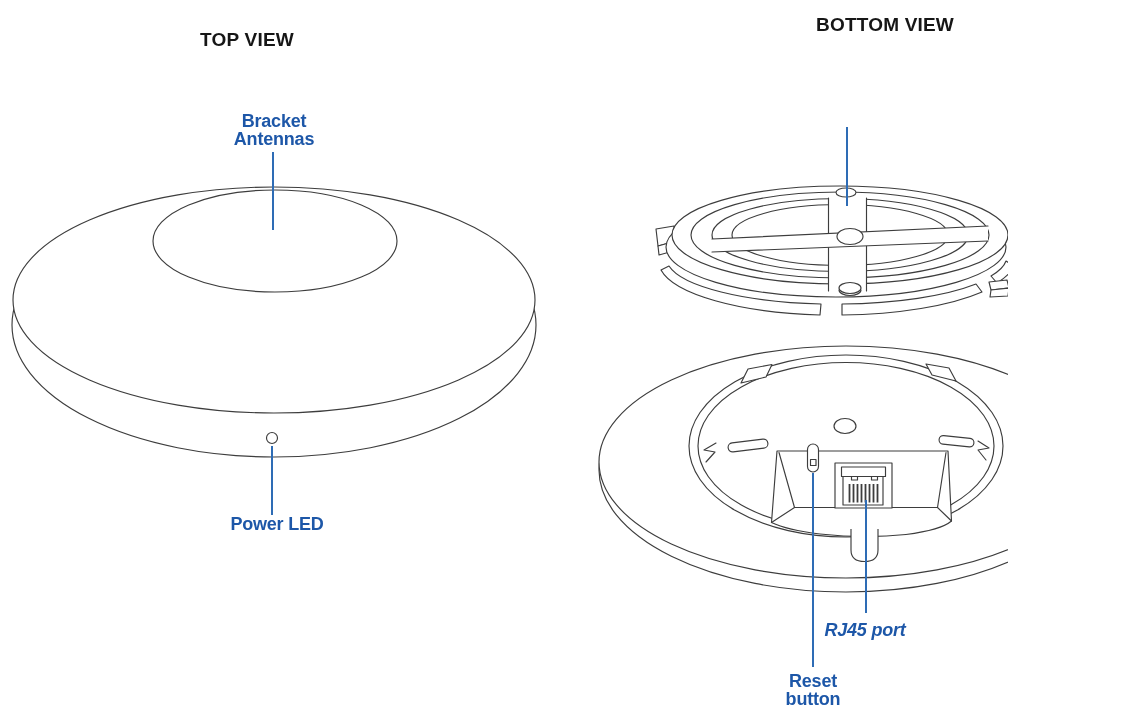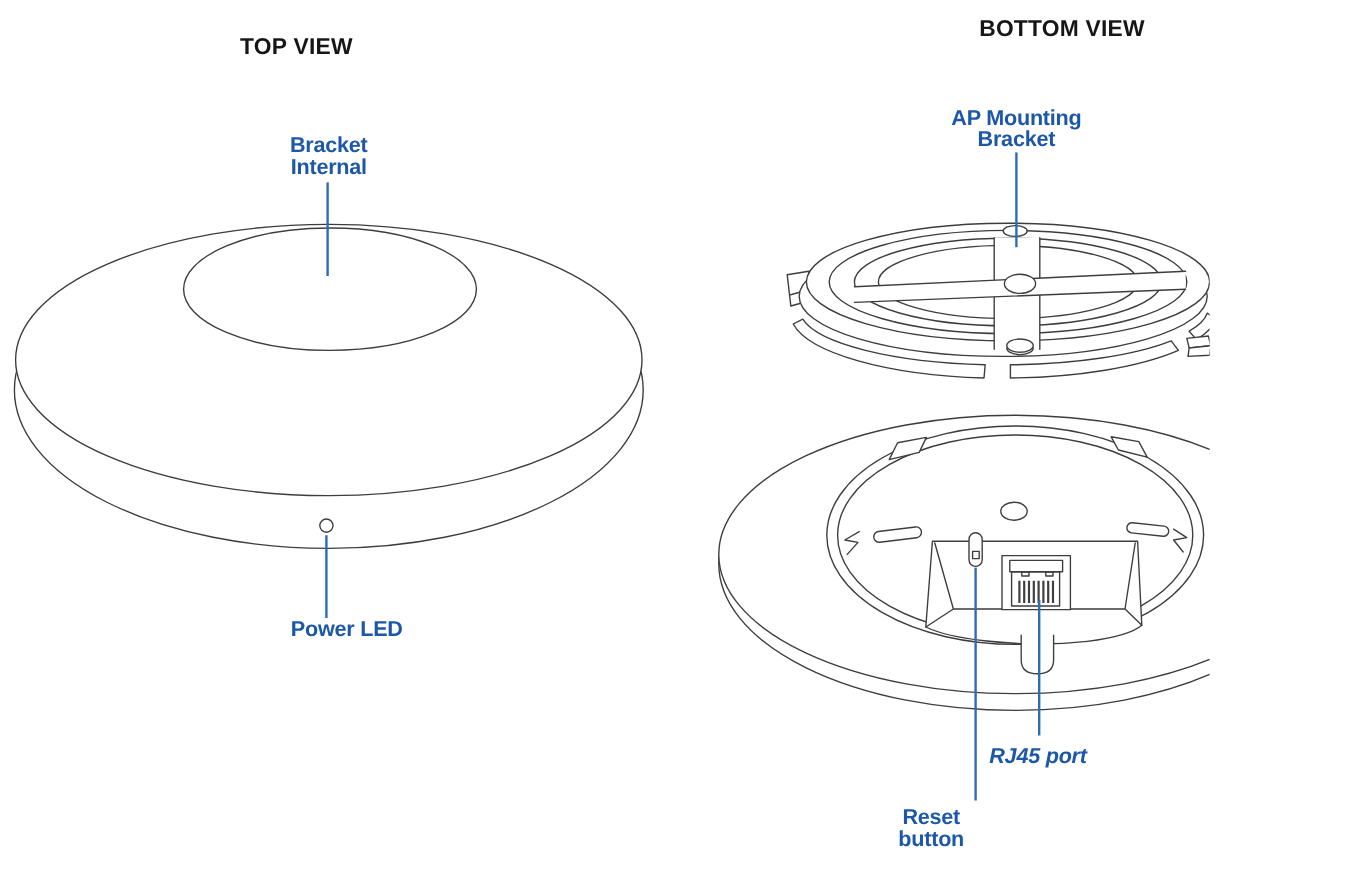--- a/index.html
+++ b/index.html
@@ -136,30 +136,26 @@
       <line class="leader" x1="813" y1="473" x2="813" y2="667"></line>
     </g>
   </svg>
 
   <div class="heading" style="left:247px;top:30px;">TOP VIEW</div>
 
   <div class="heading" style="left:861px;top:15px;margin-left:24px;">BOTTOM VIEW</div>
 
   <div class="label" style="left:274px;top:112px;">
     <div>Bracket</div>
-    <div>Internal</div>
+    <div>Antennas</div>
   </div>
 
-  <div class="label" style="left:289px;top:515px;">Power LED</div>
+  <div class="label" style="left:277px;top:515px;">Power LED</div>
 
-  <div class="label" style="left:847px;top:89px;">
-    <div>AP Mounting</div>
-    <div>Bracket</div>
-  </div>
 
   <div class="label" style="left:865px;top:621px;font-style:italic;">RJ45 port</div>
 
-  <div class="label" style="left:776px;top:672px;">
+  <div class="label" style="left:813px;top:672px;">
     <div>Reset</div>
     <div>button</div>
   </div>
 
 </div>
 
 </body></html>

